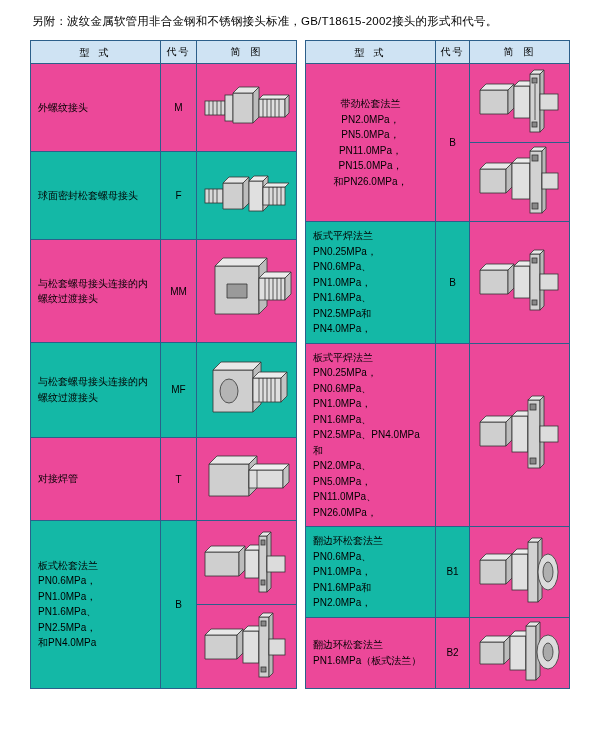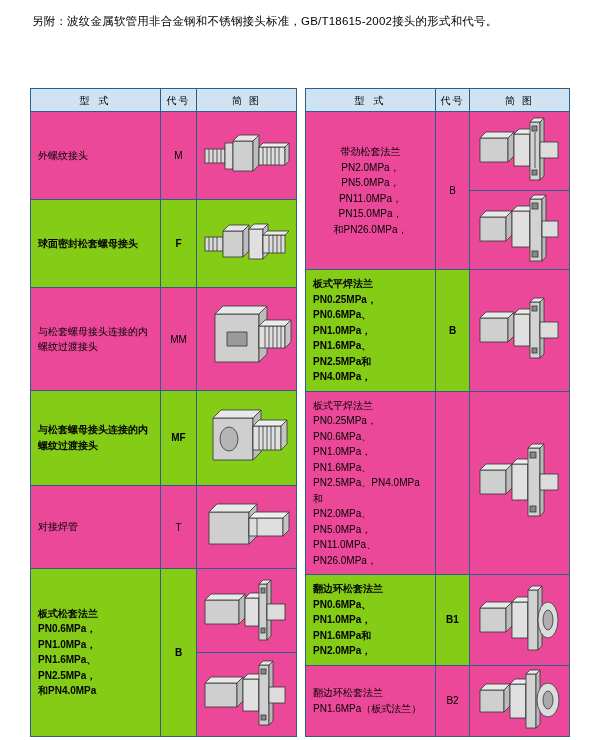--- a/index.html
+++ b/index.html
@@ -32,21 +32,20 @@
     color: #000;
   }
   .tables-wrap {
     position: absolute;
     left: 30px;
     top: 40px;
     width: 540px;
     display: flex;
     flex-direction: row;
     gap: 1px;
-    margin-top: 48px;
   }
   table.tbl {
     border-collapse: collapse;
     table-layout: fixed;
     background: #fff;
   }
   table.tbl td, table.tbl th {
     border: 1px solid #2c5f8a;
     padding: 0;
     vertical-align: middle;
@@ -56,38 +55,38 @@
   .hdr td {
     background: #cfe3f3;
     text-align: center;
     font-size: 10.5px;
     height: 22px;
     letter-spacing: 3px;
     color: #000;
   }
   .hdr td.code, .hdr td.pic {
     letter-spacing: 2px;
+    font-family: Liberation Mono, monospace;
   }
   .cell-text {
     padding: 6px 7px;
     font-size: 10px;
     line-height: 1.55;
   }
   .code-cell {
     text-align: center;
     font-size: 11px;
     font-weight: normal;
   }
   .pic-cell {
     text-align: center;
     padding: 0;
   }
   .yellow {
-    background: #84cc16;
-    font-weight: bold;
+    background: #14b8a6;
   }
   .white {
     background: #ec4899;
   }
   svg { display: block; margin: 0 auto; }
   .left-table { width: 266px; }
   .right-table { width: 264px; }
   .spacer { width: 10px; }
 </style>
 </head>

